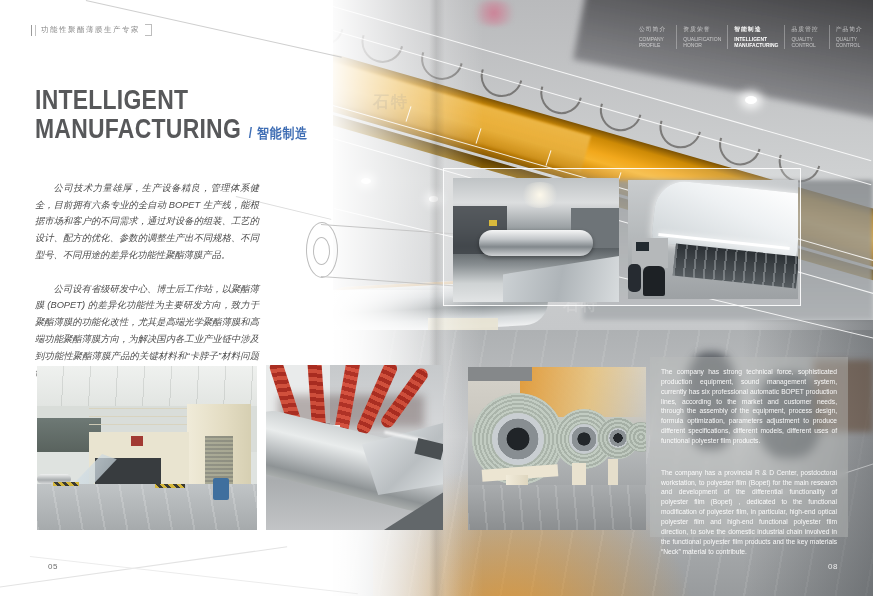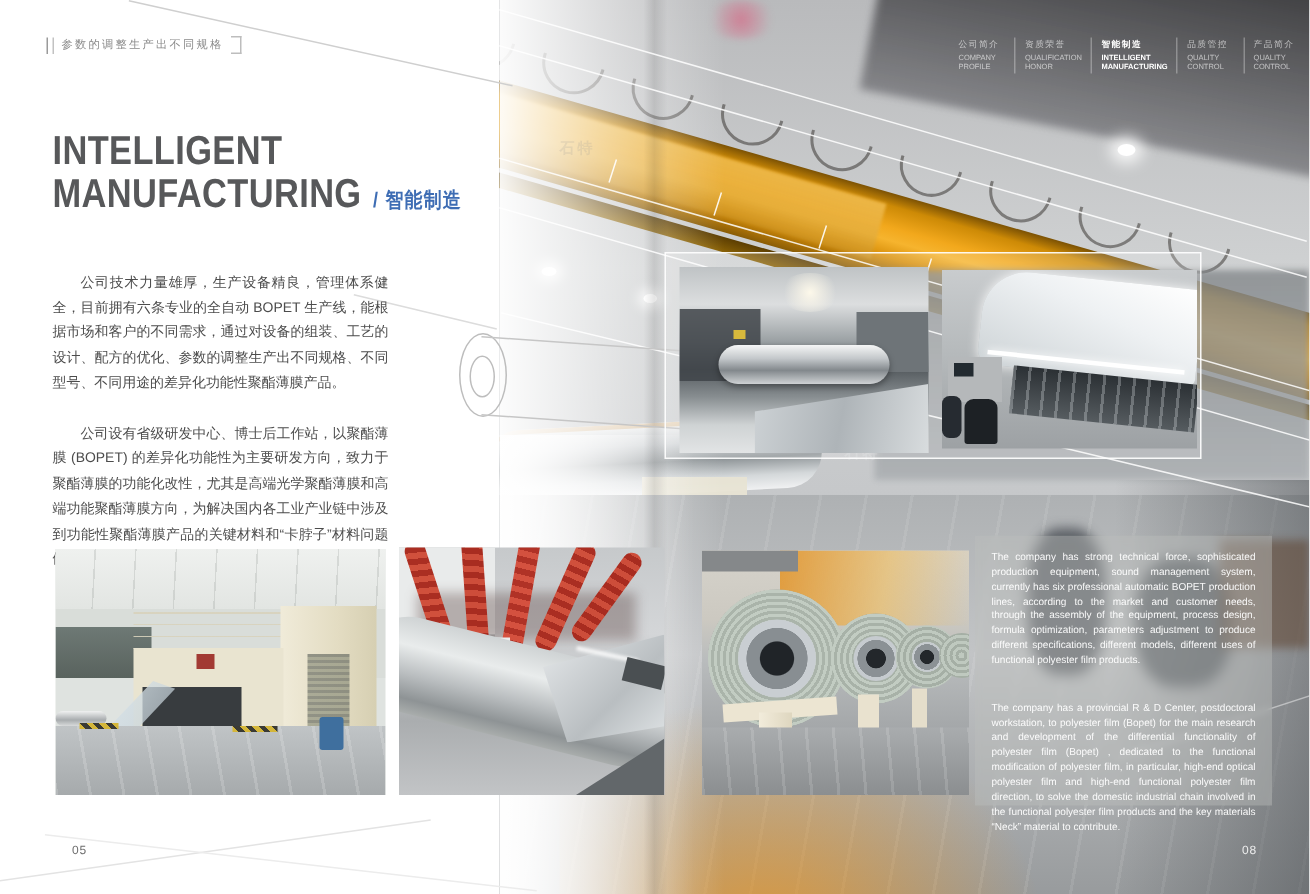--- a/index.html
+++ b/index.html
@@ -11,21 +11,21 @@
   .badge{left:31px;top:24px;display:flex;align-items:center;gap:5px;color:#8d8d8d;}
   .badge .bars{width:3px;height:11px;border-left:1px solid #9a9a9a;border-right:1px solid #c2c2c2;}
   .badge .label{font-size:7.5px;letter-spacing:1.5px;color:#8a8a8a;}
   .badge .endcap{width:6px;height:10px;border:1px solid #bdbdbd;border-left:none;}
 
   .title{left:35px;top:86px;color:#57585a;font-weight:bold;font-size:27px;line-height:1.06;
     letter-spacing:.3px;transform:scaleX(.85);transform-origin:left top;white-space:nowrap;}
   .title .suffix{font-size:14px;color:#3e6db4;margin-left:9px;letter-spacing:1px;}
 
   .cnbody{left:35px;top:180px;width:224px;color:#4c4c4c;font-size:9.3px;line-height:1.8;
-    text-align:justify;}
+    text-align:justify;font-style:italic;}
   .cnbody p{margin:0 0 17px 0;text-indent:2em;}
 
   .pagenum-left{left:48px;top:562px;font-size:8px;color:#6d6d6d;letter-spacing:.5px;}
   .pagenum-right{left:828px;top:562px;font-size:8px;color:rgba(255,255,255,.85);letter-spacing:.5px;}
 
   
   .gline{position:absolute;height:1px;background:#cfcfcf;transform-origin:left top;}
   .wline{position:absolute;height:1px;background:rgba(255,255,255,.85);transform-origin:left top;}
   .wtick{position:absolute;width:1px;height:16px;background:rgba(255,255,255,.9);transform:rotate(18deg);}
 
@@ -36,21 +36,21 @@
   .bgphoto{left:333px;top:0;width:540px;height:596px;overflow:hidden;
     background:linear-gradient(180deg,#b9babc 0%,#cfd1d2 30%,#c6c8ca 55%,#a7aaac 78%,#b2b4b6 100%);}
   .beamwrap{position:absolute;left:-30px;top:18px;width:680px;transform:rotate(16deg);transform-origin:left top;}
   .festoon{position:relative;height:26px;overflow:hidden;display:flex;}
   .festoon span{flex:none;width:38px;height:38px;border-radius:50%;border:2px solid rgba(45,42,38,.5);
     margin-right:20px;position:relative;top:-20px;}
   .beam-main{height:56px;background:linear-gradient(180deg,#7c5204 0%,#cd8a06 15%,#f2a81c 40%,#f6b42e 55%,#d88f0a 75%,#8a5c05 100%);}
   .beam-rail{height:10px;margin-top:3px;background:linear-gradient(180deg,#5c3e03,#8a6206);}
   .beam-label{position:absolute;right:160px;top:24px;font-size:11px;font-weight:bold;color:#5a4006;opacity:.8;
     letter-spacing:1px;}
-  .wm{position:absolute;font-size:10px;color:rgba(255,255,255,.16);letter-spacing:2px;font-weight:bold;}
+  .wm{position:absolute;font-size:16px;color:rgba(255,255,255,.16);letter-spacing:2px;font-weight:bold;}
 
   
   .insetframe{left:443px;top:168px;width:356px;height:136px;border:1px solid rgba(255,255,255,.9);
     background:rgba(255,255,255,.18);}
   .inset{position:absolute;overflow:hidden;}
 
   
   .photo{overflow:hidden;}
 
   
@@ -181,21 +181,21 @@
       <div class="en">QUALITY CONTROL</div>
     </div>
     <div class="nav-item">
       <div class="cn">产品简介</div>
       <div class="en">QUALITY CONTROL</div>
     </div>
   </div>
 
   <div class="abs badge">
     <span class="bars"></span>
-    <span class="label">参数的调整生产出不同规格</span>
+    <span class="label">功能性聚酯薄膜生产专家</span>
     <span class="endcap"></span>
   </div>
 
   <div class="abs title">
     <div>INTELLIGENT</div>
     <div><span>MANUFACTURING</span><span class="suffix">/ 智能制造</span></div>
   </div>
 
   <div class="abs cnbody">
     <p>公司技术力量雄厚，生产设备精良，管理体系健全，目前拥有六条专业的全自动 BOPET 生产线，能根据市场和客户的不同需求，通过对设备的组装、工艺的设计、配方的优化、参数的调整生产出不同规格、不同型号、不同用途的差异化功能性聚酯薄膜产品。</p>

